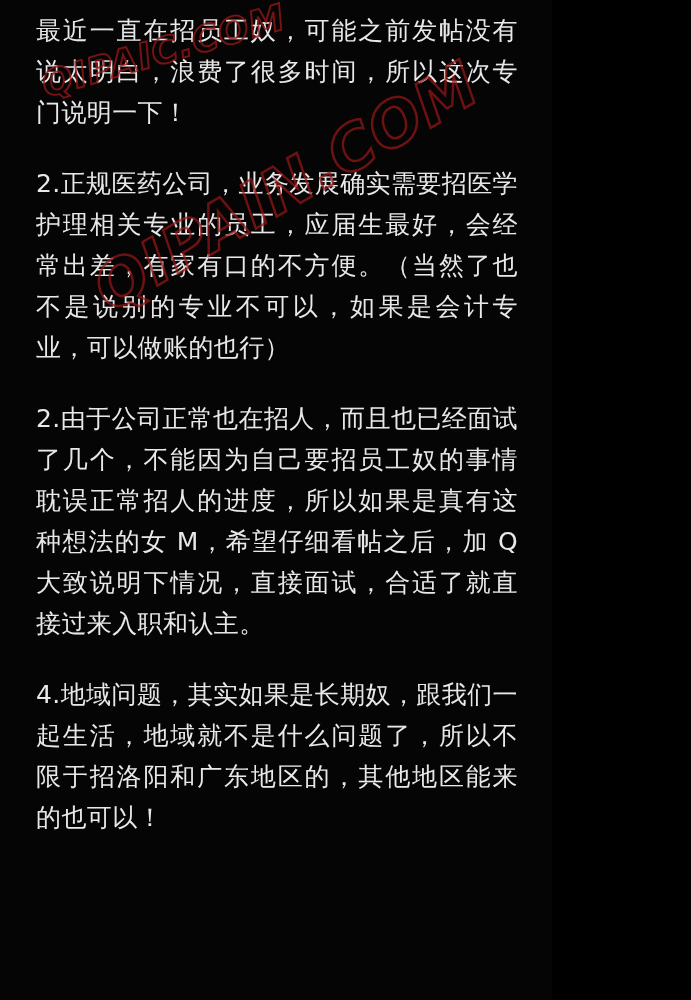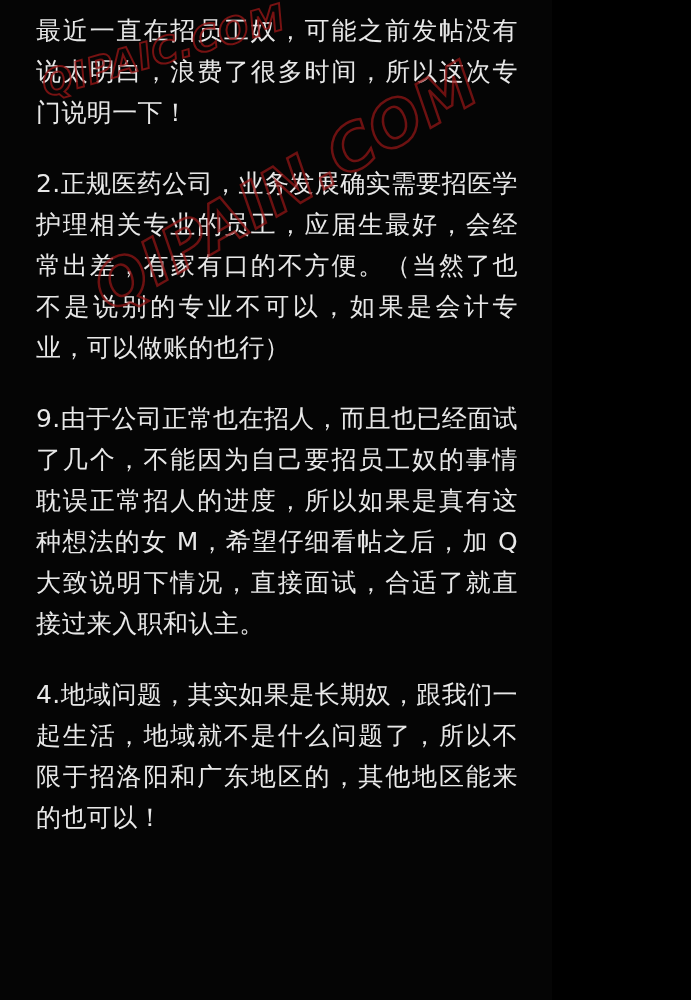--- a/index.html
+++ b/index.html
@@ -80,21 +80,21 @@
   }
 </style>
 </head>
 <body>
 
 <div id="page">
 
   <div class="doc-body">
     <p class="para">最近一直在招员工奴，可能之前发帖没有说太明白，浪费了很多时间，所以这次专门说明一下！</p>
     <p class="para">2.正规医药公司，业务发展确实需要招医学护理相关专业的员工，应届生最好，会经常出差，有家有口的不方便。（当然了也不是说别的专业不可以，如果是会计专业，可以做账的也行）</p>
-    <p class="para">9.由于公司正常也在招人，而且也已经面试了几个，不能因为自己要招员工奴的事情耽误正常招人的进度，所以如果是真有这种想法的女 M，希望仔细看帖之后，加 Q 大致说明下情况，直接面试，合适了就直接过来入职和认主。</p>
+    <p class="para">2.由于公司正常也在招人，而且也已经面试了几个，不能因为自己要招员工奴的事情耽误正常招人的进度，所以如果是真有这种想法的女 M，希望仔细看帖之后，加 Q 大致说明下情况，直接面试，合适了就直接过来入职和认主。</p>
     <p class="para">4.地域问题，其实如果是长期奴，跟我们一起生活，地域就不是什么问题了，所以不限于招洛阳和广东地区的，其他地区能来的也可以！</p>
   </div>
 
   <div class="watermark-layer">
     <div class="wm wm-1">QIPAIC.COM</div>
     <div class="wm wm-2">QIPAIN.COM</div>
   </div>
 
 </div>
 

